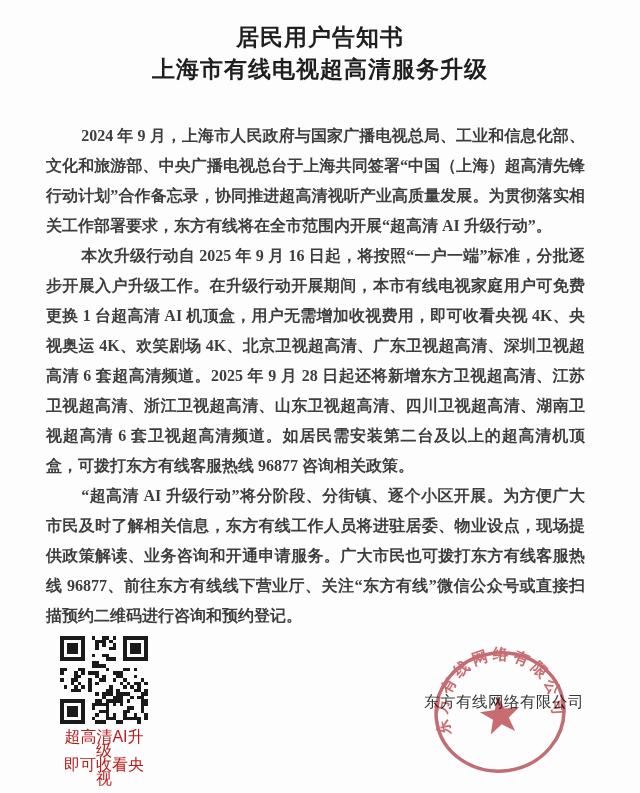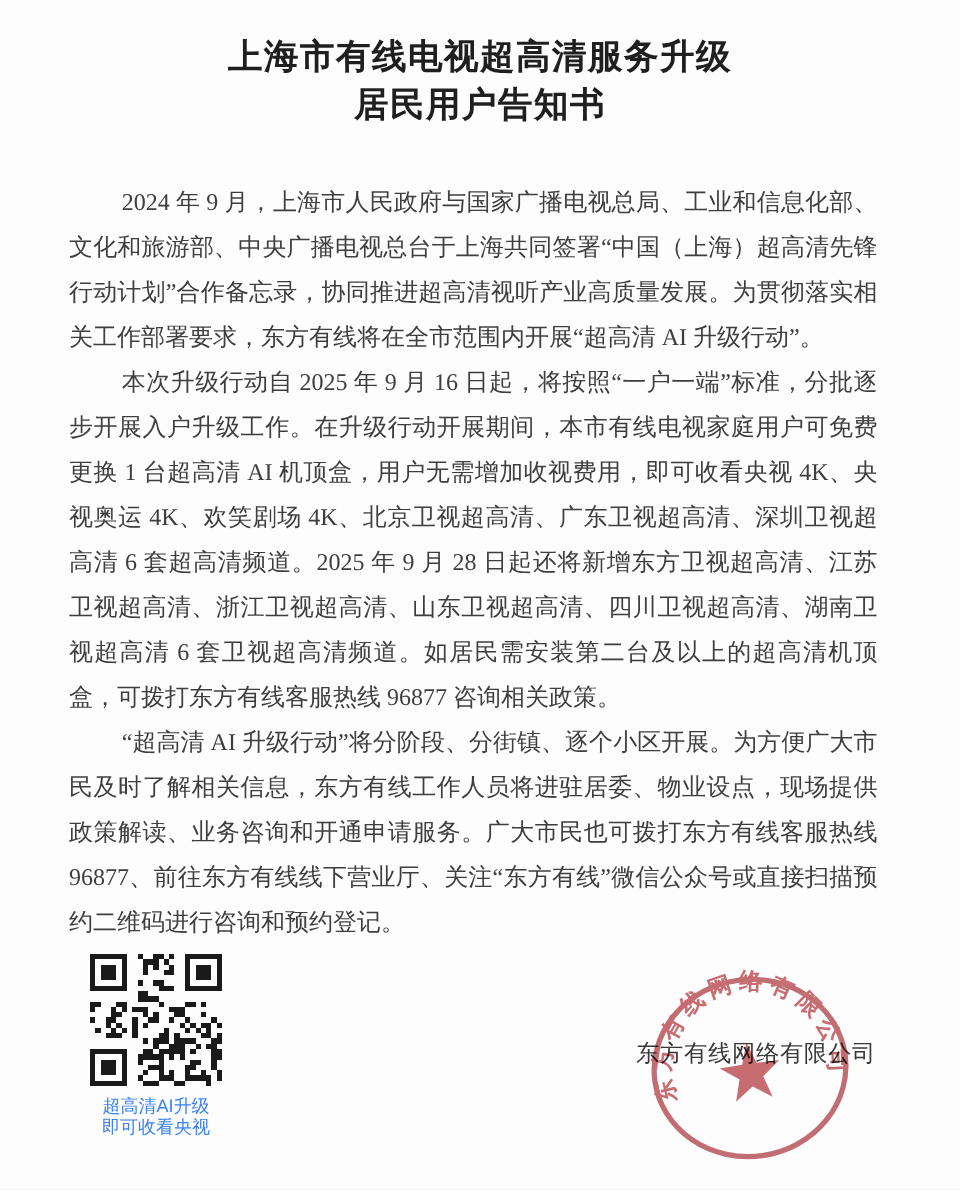--- a/index.html
+++ b/index.html
@@ -24,38 +24,39 @@
     letter-spacing:1px;
     margin:0;
   }
   .body-text{
     position:absolute;
     top:121px;left:46px;width:539px;
     font-size:16px;
     line-height:30px;
     text-align:justify;
     color:#3e3e3e;
+    font-weight:bold;
   }
   .body-text p{
     margin:0;
     text-indent:2.2em;
   }
   .qr-block{
     position:absolute;
     left:58px;top:636px;
     width:92px;
     text-align:center;
   }
   .qr-block svg{display:block;margin:0 auto;}
   .qr-caption{
     margin-top:6px;
     font-family:"Liberation Sans","DejaVu Sans",sans-serif;
-    font-size:12px;
+    font-size:16px;
     line-height:14px;
-    color:#3b82f6;
+    color:#b91c1c;
   }
   .signature{
     position:absolute;
     left:414px;top:692px;
     width:180px;
     text-align:center;
     font-size:15.5px;
     color:#383838;
     letter-spacing:0.5px;
   }
@@ -66,22 +67,22 @@
     opacity:0.8;
     mix-blend-mode:multiply;
   }
 </style>
 </head>
 <body>
 
 <div class="page">
 
   <h1 class="title">
+    <div>居民用户告知书</div>
     <div>上海市有线电视超高清服务升级</div>
-    <div>居民用户告知书</div>
   </h1>
 
   <div class="body-text">
     <p>2024 年 9 月，上海市人民政府与国家广播电视总局、工业和信息化部、文化和旅游部、中央广播电视总台于上海共同签署“中国（上海）超高清先锋行动计划”合作备忘录，协同推进超高清视听产业高质量发展。为贯彻落实相关工作部署要求，东方有线将在全市范围内开展“超高清 AI 升级行动”。</p>
     <p>本次升级行动自 2025 年 9 月 16 日起，将按照“一户一端”标准，分批逐步开展入户升级工作。在升级行动开展期间，本市有线电视家庭用户可免费更换 1 台超高清 AI 机顶盒，用户无需增加收视费用，即可收看央视 4K、央视奥运 4K、欢笑剧场 4K、北京卫视超高清、广东卫视超高清、深圳卫视超高清 6 套超高清频道。2025 年 9 月 28 日起还将新增东方卫视超高清、江苏卫视超高清、浙江卫视超高清、山东卫视超高清、四川卫视超高清、湖南卫视超高清 6 套卫视超高清频道。如居民需安装第二台及以上的超高清机顶盒，可拨打东方有线客服热线 96877 咨询相关政策。</p>
     <p>“超高清 AI 升级行动”将分阶段、分街镇、逐个小区开展。为方便广大市民及时了解相关信息，东方有线工作人员将进驻居委、物业设点，现场提供政策解读、业务咨询和开通申请服务。广大市民也可拨打东方有线客服热线 96877、前往东方有线线下营业厅、关注“东方有线”微信公众号或直接扫描预约二维码进行咨询和预约登记。</p>
   </div>
 
   <div class="qr-block">
     <svg width="88" height="88" viewBox="0 0 25 25" shape-rendering="crispEdges">

